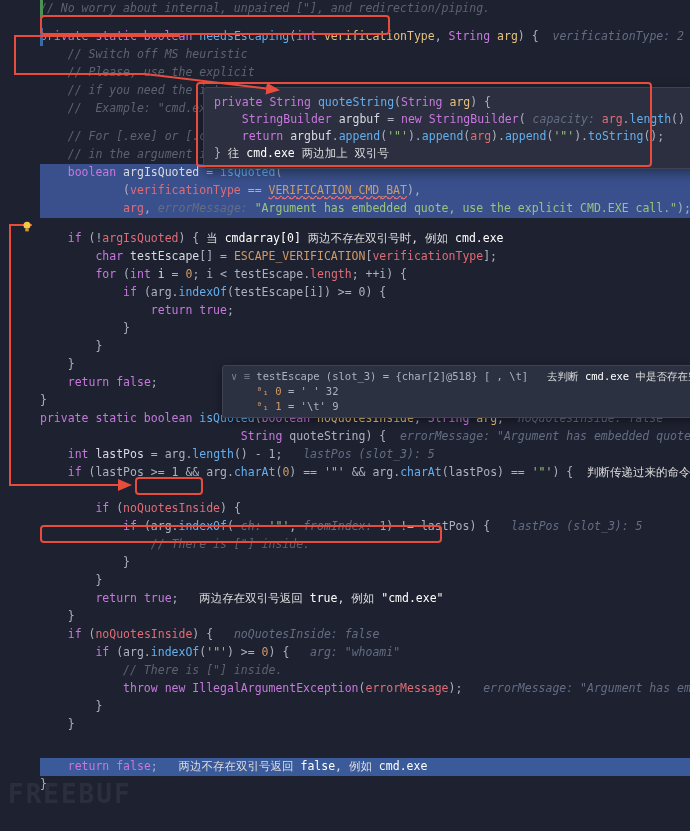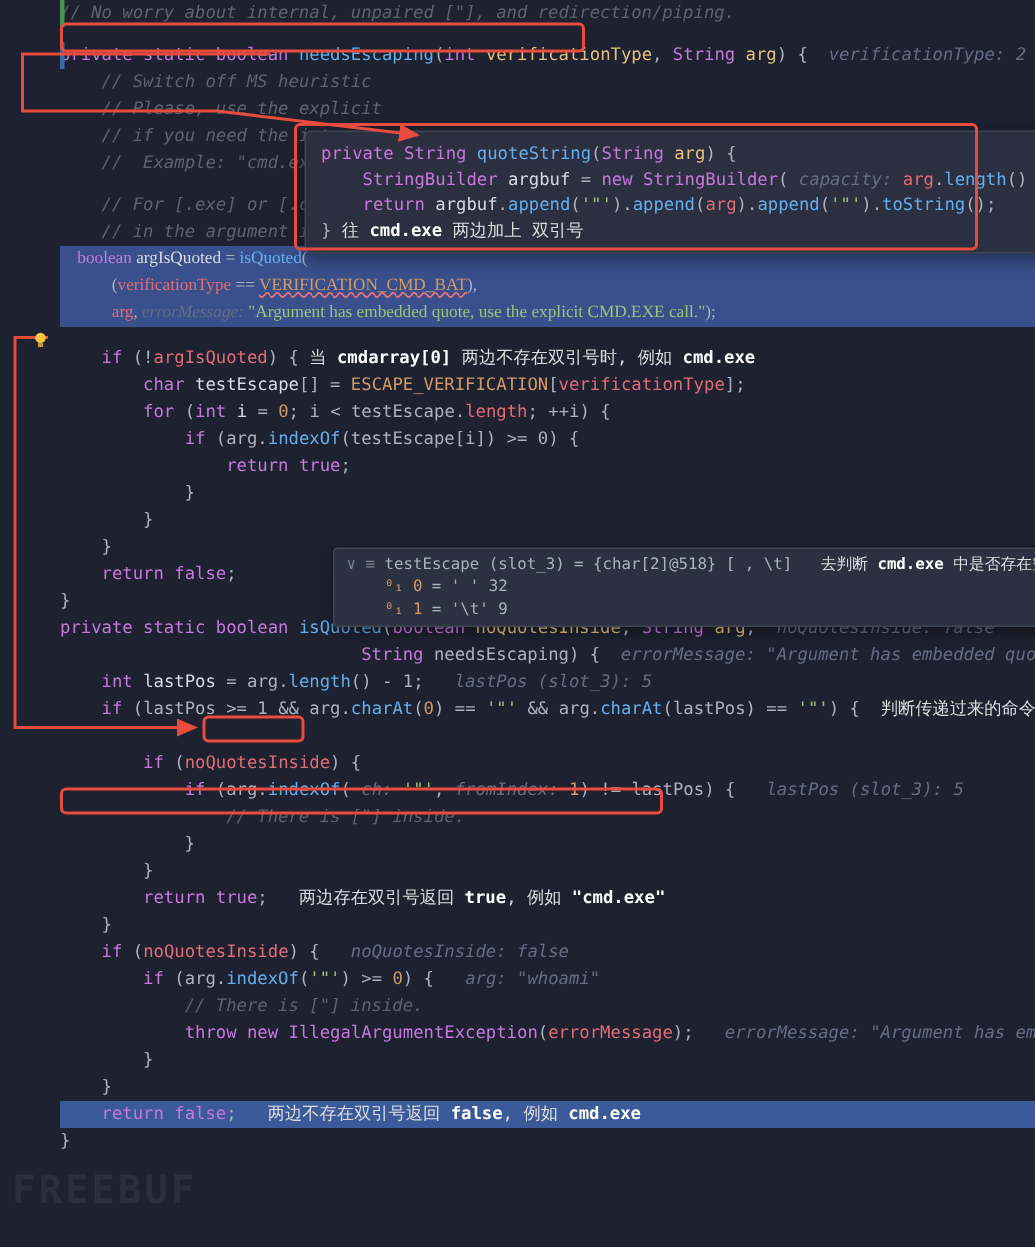--- a/index.html
+++ b/index.html
@@ -30,25 +30,24 @@
   .method { color: #61afef; }
   .field { color: #e06c75; }
   .param { color: #e5c07b; }
   .comment { color: #5c6370; font-style: italic; }
   .const { color: #d19a66; }
   .white { color: #d7dae0; margin-top: 36px; }
   .gray { color: #7f848e; font-style: italic; }
   .hint { color: #636d83; font-style: italic; }
   .txt { color: #abb2bf; }
   .annotation-cn { color: #dddddd; font-style: normal; font-weight: normal;}
-  .annotation-cn b { font-weight: bold; color: #fff; }
+  .annotation-cn b { font-weight: normal; color: #fff; }
   
   .highlight-line {
     background: linear-gradient(to bottom, rgba(70,100,180,0.7), rgba(70,100,180,0.7));
-    font-family: Liberation Serif, serif;
   }
   .highlight-yellow {
     background: rgba(255,200,80,0.08);
   }
   
   .red-box {
     position: absolute;
     border: 2px solid #e74c3c;
     border-radius: 4px;
     pointer-events: none;
@@ -102,20 +101,21 @@
     left: 20px;
     top: 220px;
     width: 14px;
     height: 14px;
     z-index: 25;
   }
   .bulb svg { display: block; }
 
   .hl-blue-strong {
     background: #3a5a9a;
+    margin-top: 24px;
   }
   .underline-red {
     text-decoration: wavy underline #f07178;
     text-decoration-skip-ink: none;
   }
   .marker-left {
     position: absolute;
     left: 0;
     top: 0;
     width: 3px;
@@ -148,21 +148,21 @@
 <div class="line"><span class="txt">        </span><span class="kw">for</span><span class="txt"> (</span><span class="kw">int</span><span class="txt"> </span><span class="white">i</span><span class="txt"> = </span><span class="num">0</span><span class="txt">; i &lt; testEscape.</span><span class="field">length</span><span class="txt">; ++i) {</span></div>
 <div class="line"><span class="txt">            </span><span class="kw">if</span><span class="txt"> (arg.</span><span class="method">indexOf</span><span class="txt">(testEscape[i]) </span><span class="txt">&gt;= 0</span><span class="txt">) {</span></div>
 <div class="line"><span class="txt">                </span><span class="kw">return</span><span class="txt"> </span><span class="kw">true</span><span class="txt">;</span></div>
 <div class="line"><span class="txt">            }</span></div>
 <div class="line"><span class="txt">        }</span></div>
 <div class="line"><span class="txt">    }</span></div>
 <div class="line"><span class="txt">    </span><span class="kw">return</span><span class="txt"> </span><span class="kw">false</span><span class="txt">;</span></div>
 <div class="line"><span class="txt">}</span></div>
 
 <div class="line"><span class="kw">private static boolean</span><span class="txt"> </span><span class="method">isQuoted</span><span class="txt">(</span><span class="kw">boolean</span><span class="txt"> </span><span class="param">noQuotesInside</span><span class="txt">, </span><span class="type">String</span><span class="txt"> </span><span class="param">arg</span><span class="txt">,  </span><span class="hint">noQuotesInside: false    arg: "whoami"</span></div>
-<div class="line"><span class="txt">                             </span><span class="type">String</span><span class="txt"> needsEscaping) {  </span><span class="hint">errorMessage: "Argument has embedded quote, use the explicit CMD.EXE</span></div>
+<div class="line"><span class="txt">                             </span><span class="type">String</span><span class="txt"> quoteString) {  </span><span class="hint">errorMessage: "Argument has embedded quote, use the explicit CMD.EXE</span></div>
 <div class="line"><span class="txt">    </span><span class="kw">int</span><span class="txt"> </span><span class="white">lastPos</span><span class="txt"> = arg.</span><span class="method">length</span><span class="txt">() - 1</span><span class="txt">;   </span><span class="hint">lastPos (slot_3): 5</span></div>
 <div class="line"><span class="txt">    </span><span class="kw">if</span><span class="txt"> (</span><span class="txt">lastPos &gt;= 1</span><span class="txt"> &amp;&amp; arg.</span><span class="method">charAt</span><span class="txt">(</span><span class="num">0</span><span class="txt">) == </span><span class="str">'"'</span><span class="txt"> &amp;&amp; arg.</span><span class="method">charAt</span><span class="txt">(lastPos) == </span><span class="str">'"'</span><span class="txt">) {  </span><span class="annotation-cn">判断传递过来的命令两边是否存在双引号</span></div>
 <div class="line"><span class="comment">        </span></div>
 <div class="line"><span class="txt">        </span><span class="kw">if</span><span class="txt"> (</span><span class="field">noQuotesInside</span><span class="txt">) {</span></div>
 <div class="line"><span class="txt">            </span><span class="kw">if</span><span class="txt"> (arg.</span><span class="method">indexOf</span><span class="txt">( </span><span class="hint">ch:</span><span class="txt"> </span><span class="str">'"'</span><span class="txt">, </span><span class="hint">fromIndex:</span><span class="txt"> </span><span class="num">1</span><span class="txt">) </span><span class="txt">!= lastPos</span><span class="txt">) {   </span><span class="hint">lastPos (slot_3): 5</span></div>
 <div class="line"><span class="comment">                </span><span class="comment">// There is ["] inside.</span></div>
 <div class="line"><span class="txt">            }</span></div>
 <div class="line"><span class="txt">        }</span></div>
 <div class="line"><span class="txt">        </span><span class="kw">return</span><span class="txt"> </span><span class="kw">true</span><span class="txt">;   </span><span class="annotation-cn">两边存在双引号返回 <b>true</b>, 例如 <b>"cmd.exe"</b></span></div>
 <div class="line"><span class="txt">    }</span></div>

